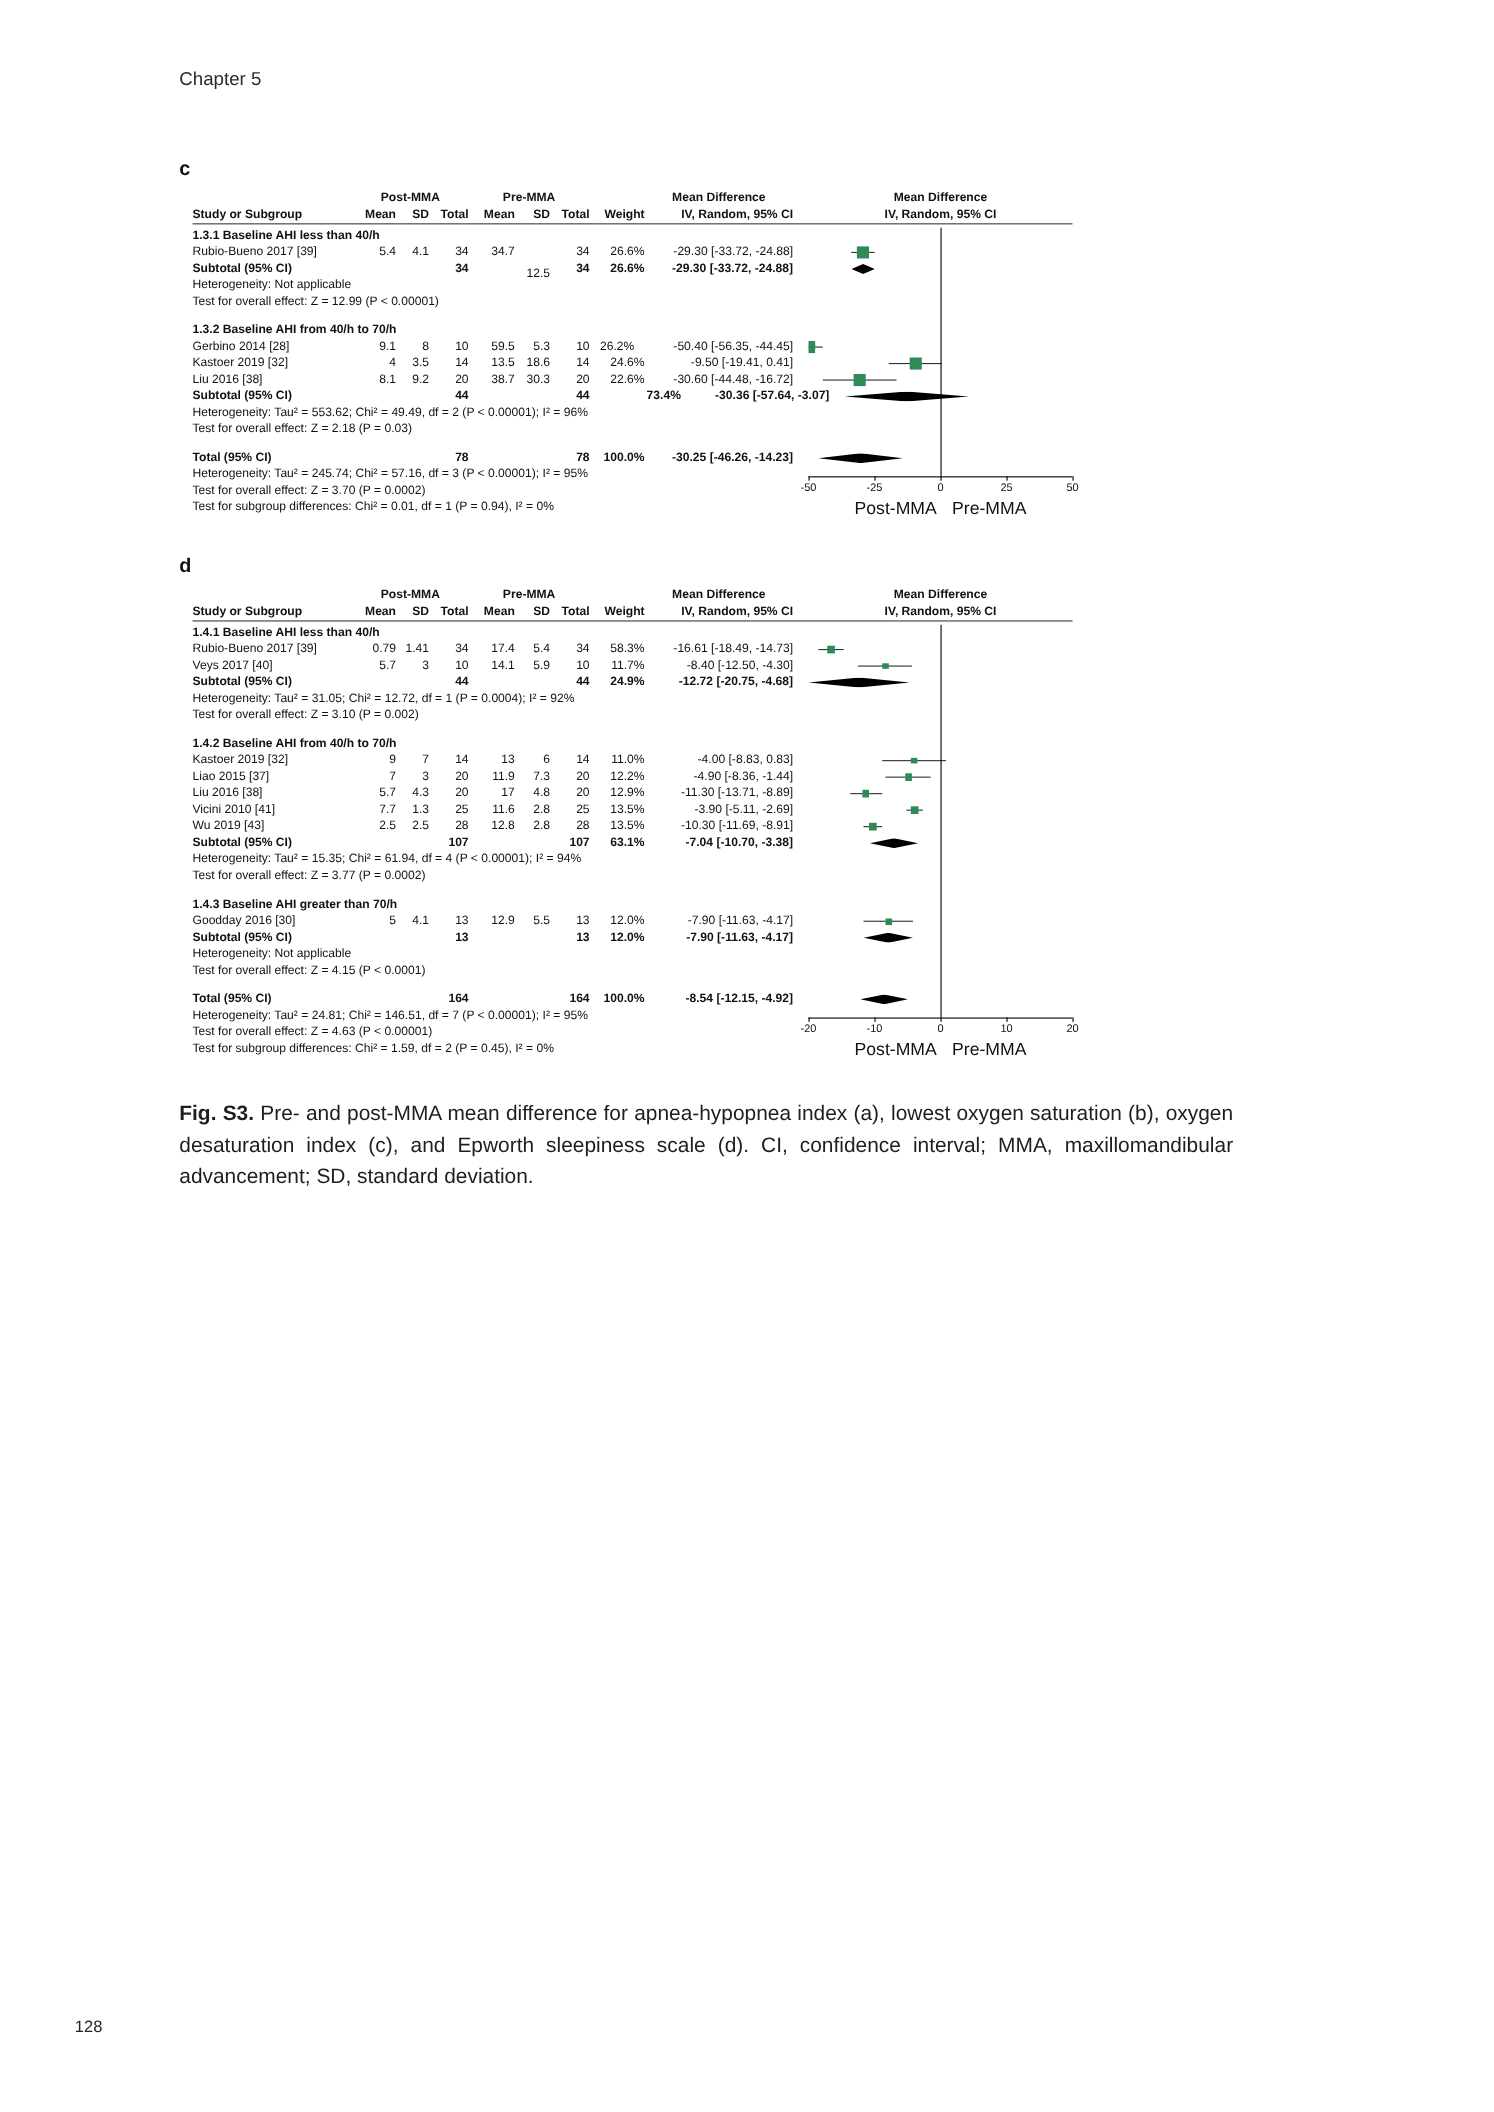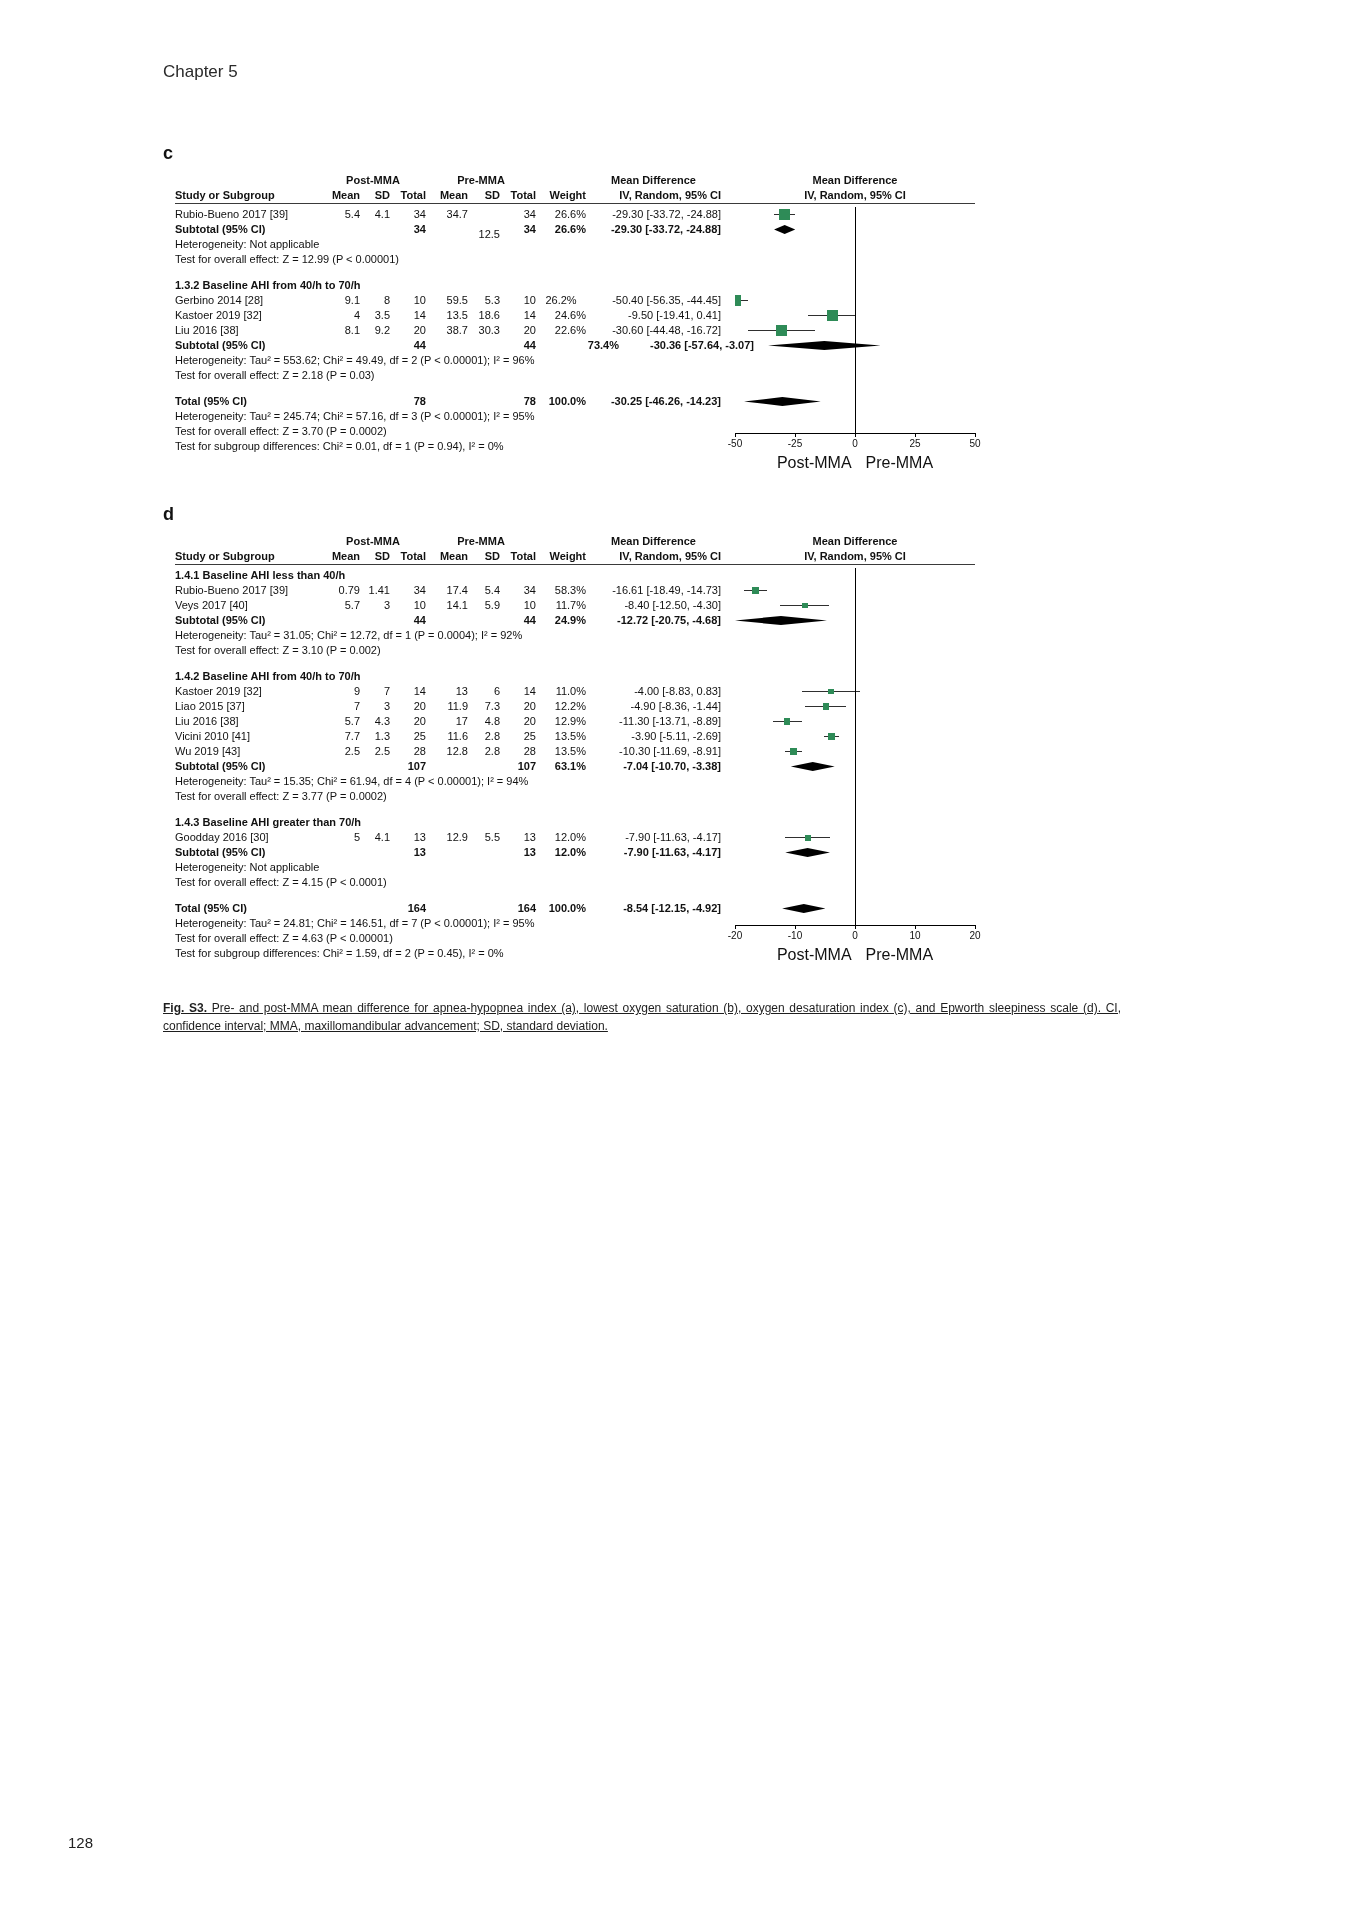--- a/index.html
+++ b/index.html
@@ -29,21 +29,21 @@
   .arrow-l { position:absolute; top:4px; left:0; width:0; height:0;
              border-top:3.5px solid transparent; border-bottom:3.5px solid transparent;
              border-right:6px solid #2f2f2f; }
   .zeroline { position:absolute; width:1px; background:#000; }
   .axis { position:absolute; }
   .axisline { border-top:1px solid #000; width:100%; height:0; }
   .tick { position:absolute; width:1px; height:4px; background:#000; top:0; }
   .ticklab { position:absolute; top:5px; width:44px; text-align:center; font-size:10px; }
   .favors { position:absolute; top:21px; transform:translateX(-50%); white-space:nowrap; font-size:16px; }
   .caption { position:absolute; left:163px; top:999px; width:958px;
-             font-size:12px; line-height:1.5; color:#1e1e1e; text-align:justify;text-decoration:underline; }
+             font-size:19px; line-height:1.5; color:#1e1e1e; text-align:justify; }
   .caption .cap-label { font-weight:bold; }
   .pageno { position:absolute; left:68px; top:1834px; font-size:15px; color:#222; }
 </style>
 </head>
 <body>
 
 <div class="chapter">Chapter 5</div>
 
 <div class="panel" id="panel-c">
   <div class="panel-letter">c</div>
@@ -62,20 +62,23 @@
         <div class="c rt" style="width: 30px;">SD</div>
         <div class="c rt" style="width: 36px;">Total</div>
         <div class="c rt" style="width: 42px;">Mean</div>
         <div class="c rt" style="width: 32px;">SD</div>
         <div class="c rt" style="width: 36px;">Total</div>
         <div class="c rt" style="width: 50px;">Weight</div>
         <div class="c rt" style="width: 135px;">IV, Random, 95% CI</div>
         <div class="c ctr" style="width: 240px; margin-left: 14px;">IV, Random, 95% CI</div>
       </div>
       <div class="fhr"></div>
+      <div class="frow bold">
+        <div class="c " style="width: 546px;">1.3.1 Baseline AHI less than 40/h</div>
+      </div>
       <div class="frow">
         <div class="c " style="width: 145px;">Rubio-Bueno 2017 [39]</div>
         <div class="c rt" style="width: 40px;">5.4</div>
         <div class="c rt" style="width: 30px;">4.1</div>
         <div class="c rt" style="width: 36px;">34</div>
         <div class="c rt" style="width: 42px;">34.7</div>
         <div class="c rt" style="width: 32px; margin-top: 40px;">12.5</div>
         <div class="c rt" style="width: 36px;">34</div>
         <div class="c rt" style="width: 50px;">26.6%</div>
         <div class="c rt" style="width: 135px;">-29.30 [-33.72, -24.88]</div>

